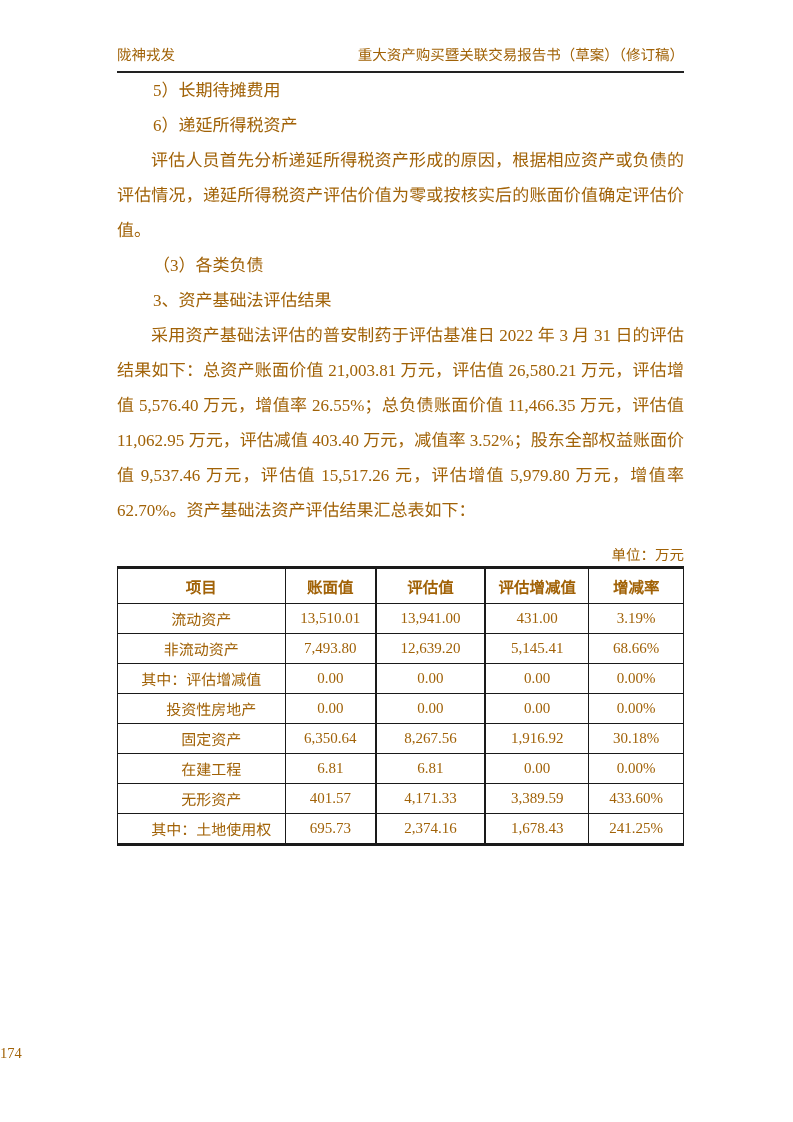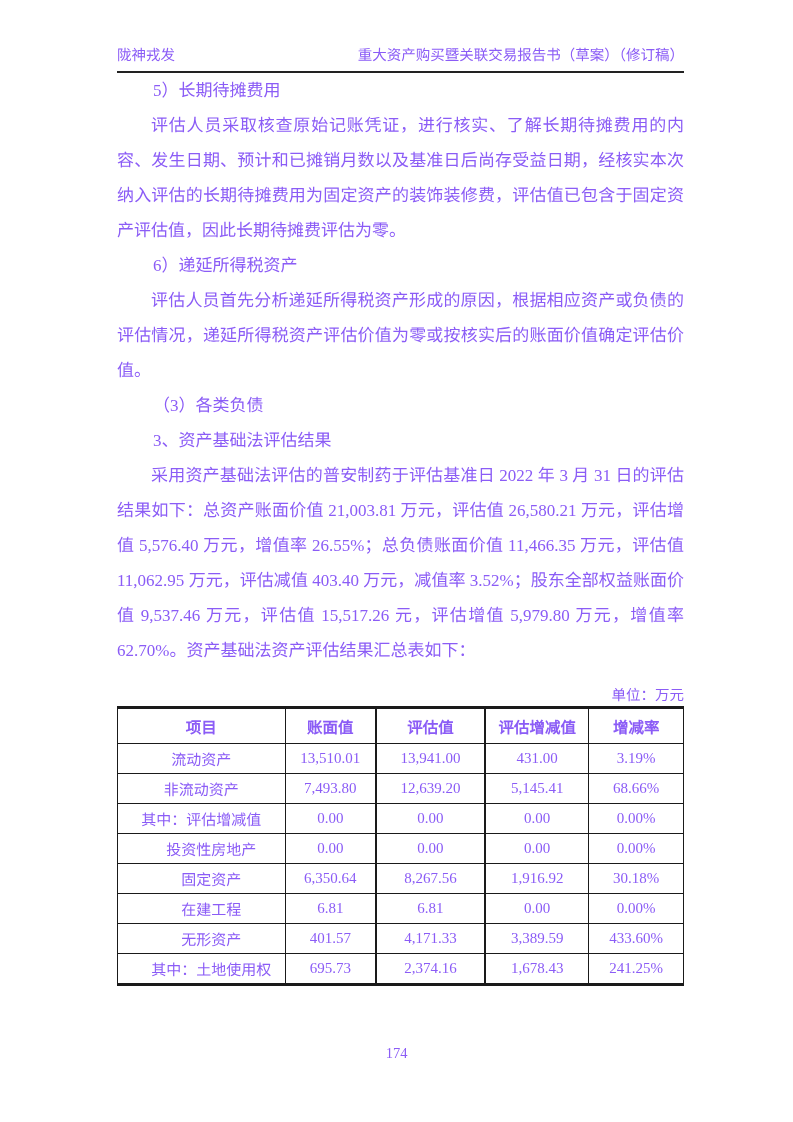--- a/index.html
+++ b/index.html
@@ -4,21 +4,21 @@
 <style>
   * { margin: 0; padding: 0; box-sizing: border-box; }
   html, body { background: #ffffff; }
   .page {
     width: 793px;
     height: 1122px;
     background: #ffffff;
     position: relative;
     padding: 45px 109px 0 117px;
     font-family: "Liberation Serif", "DejaVu Serif", serif;
-    color: #8b5cf6;
+    color: #a16207;
     overflow: hidden;
   }
   .doc-header {
     display: flex;
     justify-content: space-between;
     align-items: flex-end;
     border-bottom: 2px solid #222;
     padding-bottom: 6px;
     font-size: 14.5px;
     line-height: 20px;
@@ -67,37 +67,36 @@
   table.summary th:nth-child(4),
   table.summary td:nth-child(4) { border-left-width: 2px; }
   td.lbl { text-align: center; padding-left: 5px; font-family: Liberation Serif, serif; }
   td.lbl.indent { padding-left: 23px; }
   td.num { text-align: center; }
   .page-number {
     position: absolute;
     bottom: 60px;
     left: 0;
     right: 0;
-    text-align: center;
+    text-align: left;
     font-size: 14.5px;
   }
 </style>
 </head>
 <body>
 
 <div class="page">
 
   <header class="doc-header">
     <span class="hdr-left">陇神戎发</span>
     <span class="hdr-right">重大资产购买暨关联交易报告书（草案）（修订稿）</span>
   </header>
 
   <main>
     <h3 class="h-item">5）长期待摊费用</h3>
-    <p class="para">评估人员采取核查原始记账凭证，进行核实、了解长期待摊费用的内容、发生日期、预计和已摊销月数以及基准日后尚存受益日期，经核实本次纳入评估的长期待摊费用为固定资产的装饰装修费，评估值已包含于固定资产评估值，因此长期待摊费评估为零。</p>
 
     <h3 class="h-item">6）递延所得税资产</h3>
     <p class="para">评估人员首先分析递延所得税资产形成的原因，根据相应资产或负债的评估情况，递延所得税资产评估价值为零或按核实后的账面价值确定评估价值。</p>
 
     <h3 class="h-item">（3）各类负债</h3>
 
     <h3 class="h-item">3、资产基础法评估结果</h3>
     <p class="para">采用资产基础法评估的普安制药于评估基准日 2022 年 3 月 31 日的评估结果如下：总资产账面价值 21,003.81 万元，评估值 26,580.21 万元，评估增值 5,576.40 万元，增值率 26.55%；总负债账面价值 11,466.35 万元，评估值 11,062.95 万元，评估减值 403.40 万元，减值率 3.52%；股东全部权益账面价值 9,537.46 万元，评估值 15,517.26 元，评估增值 5,979.80 万元，增值率 62.70%。资产基础法资产评估结果汇总表如下：</p>
 
     <div class="unit-row">

